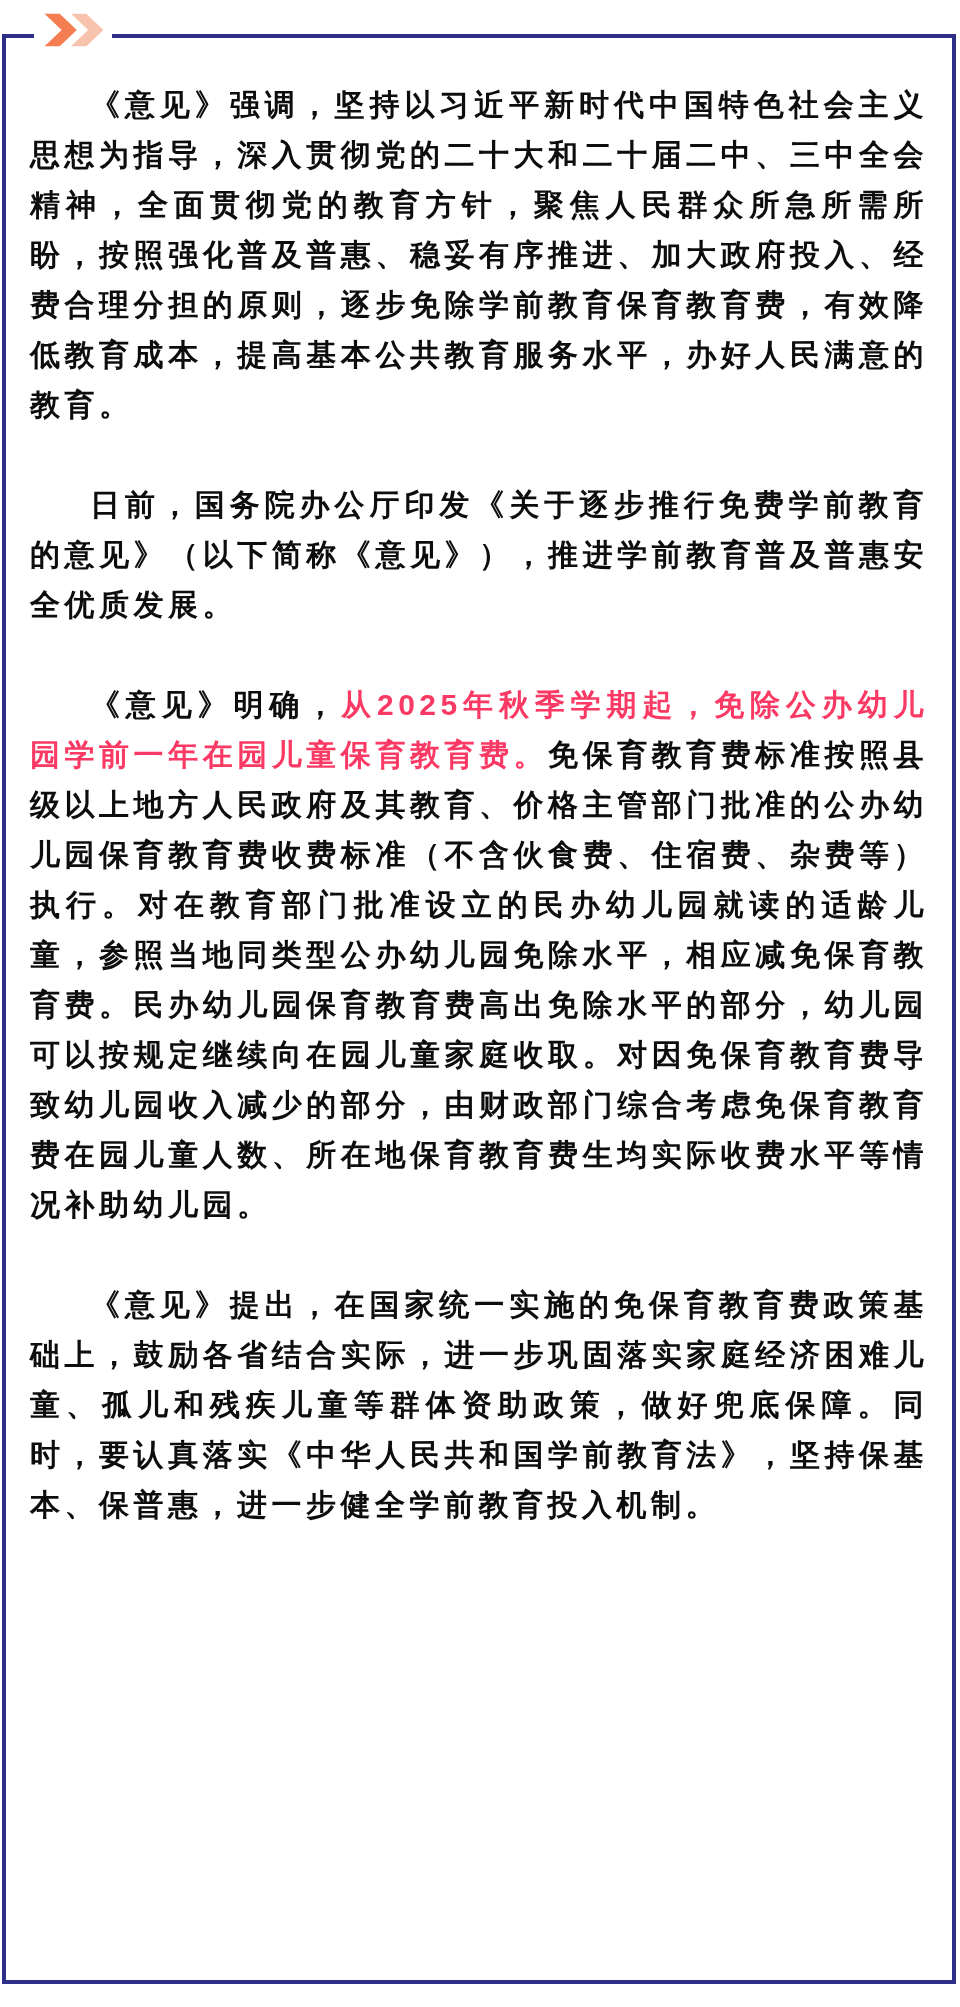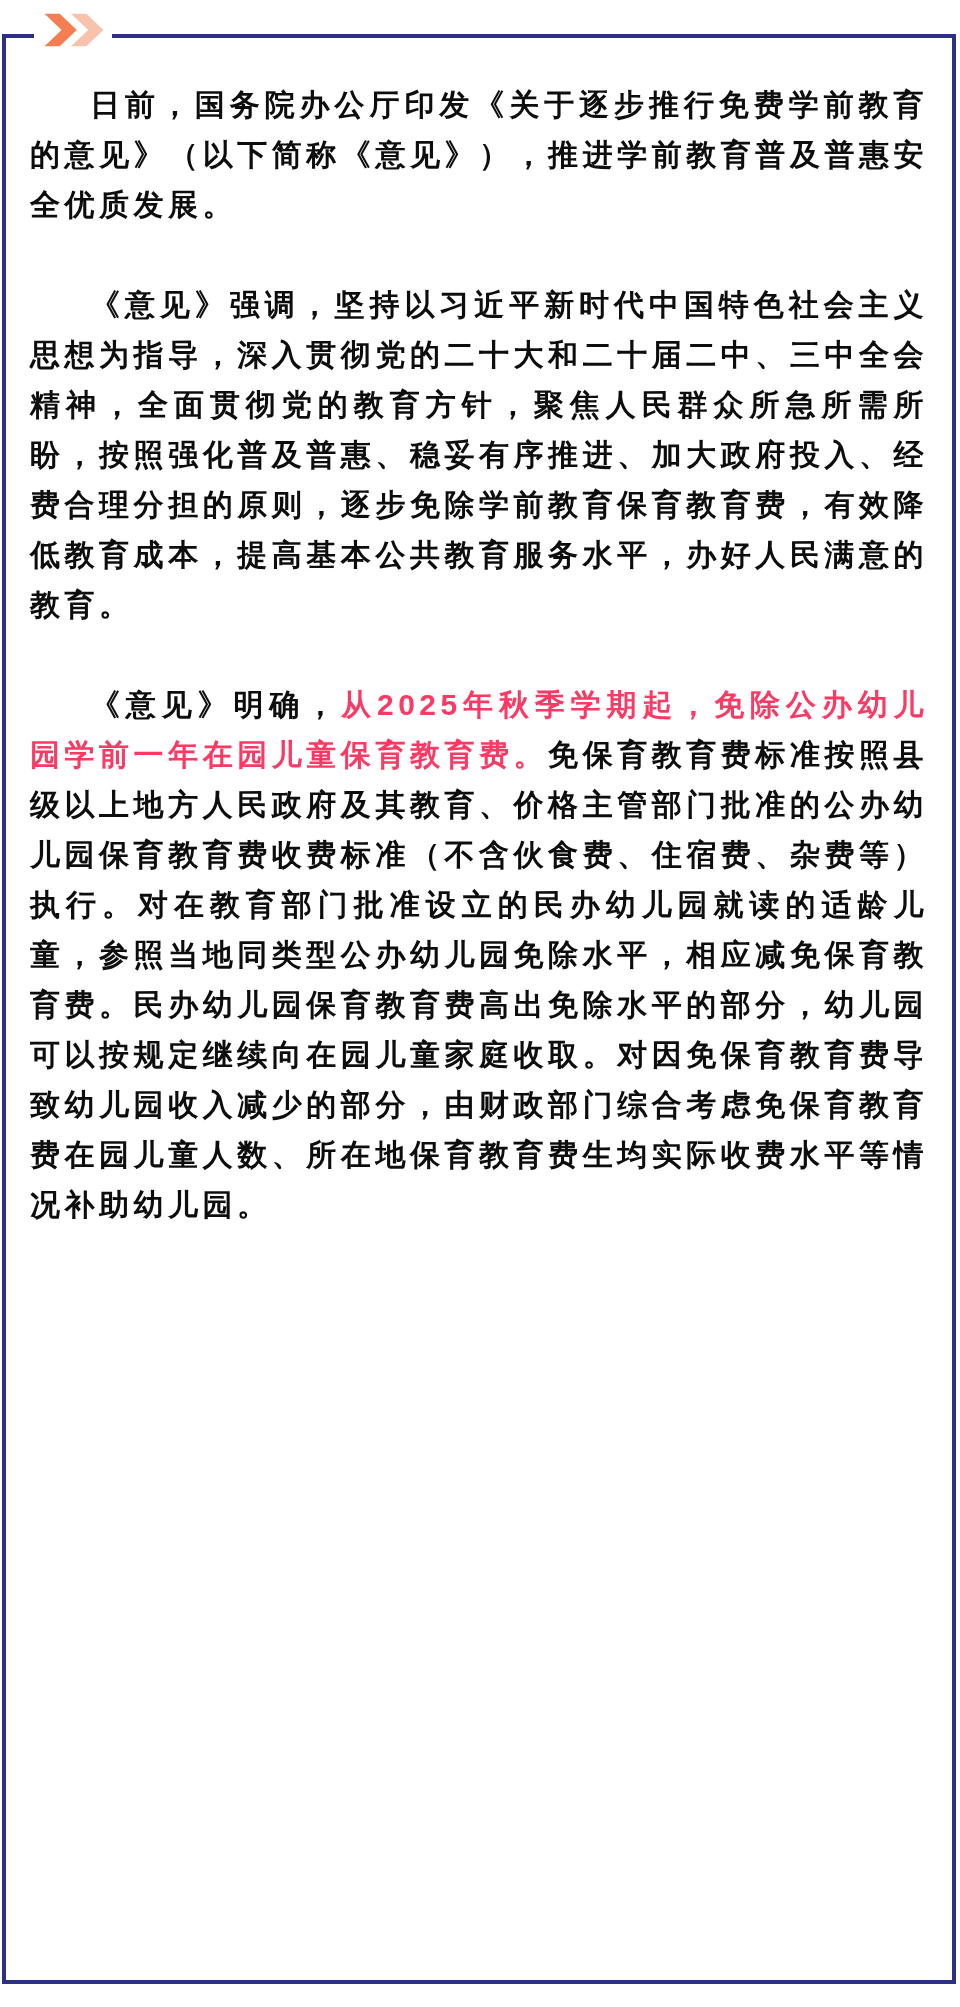--- a/index.html
+++ b/index.html
@@ -61,26 +61,27 @@
   .hl { color: var(--highlight-red); }
 </style>
 </head>
 <body>
 
 <div class="page">
 
   <div class="frame">
     <article class="article">
 
+      <p><span>《意见》强调，坚持以习近平新时代中国特色社会主义思想为指导，深入贯彻党的二十大和二十届二中、三中全会精神，全面贯彻党的教育方针，聚焦人民群众所急所需所盼，按照强化普及普惠、稳妥有序推进、加大政府投入、经费合理分担的原则，逐步免除学前教育保育教育费，有效降低教育成本，提高基本公共教育服务水平，办好人民满意的教育。</span></p>
+
       <p><span>日前，国务院办公厅印发《关于逐步推行免费学前教育的意见》（以下简称《意见》），推进学前教育普及普惠安全优质发展。</span></p>
-
-      <p><span>《意见》强调，坚持以习近平新时代中国特色社会主义思想为指导，深入贯彻党的二十大和二十届二中、三中全会精神，全面贯彻党的教育方针，聚焦人民群众所急所需所盼，按照强化普及普惠、稳妥有序推进、加大政府投入、经费合理分担的原则，逐步免除学前教育保育教育费，有效降低教育成本，提高基本公共教育服务水平，办好人民满意的教育。</span></p>
 
       <p><span>《意见》明确，</span><span class="hl">从2025年秋季学期起，免除公办幼儿园学前一年在园儿童保育教育费。</span><span>免保育教育费标准按照县级以上地方人民政府及其教育、价格主管部门批准的公办幼儿园保育教育费收费标准（不含伙食费、住宿费、杂费等）执行。对在教育部门批准设立的民办幼儿园就读的适龄儿童，参照当地同类型公办幼儿园免除水平，相应减免保育教育费。民办幼儿园保育教育费高出免除水平的部分，幼儿园可以按规定继续向在园儿童家庭收取。对因免保育教育费导致幼儿园收入减少的部分，由财政部门综合考虑免保育教育费在园儿童人数、所在地保育教育费生均实际收费水平等情况补助幼儿园。</span></p>
 
+      <p><span>《意见》提出，在国家统一实施的免保育教育费政策基础上，鼓励各省结合实际，进一步巩固落实家庭经济困难儿童、孤儿和残疾儿童等群体资助政策，做好兜底保障。同时，要认真落实《中华人民共和国学前教育法》，坚持保基本、保普惠，进一步健全学前教育投入机制。</span></p>
 
 
     </article>
   </div>
 
   <div class="chevrons">
     <svg width="62" height="38" viewBox="0 0 64 40" aria-hidden="true">
       <path fill="#f47e51" d="M2,3 L18,3 L36,20 L18,37 L2,37 L20,20 Z"></path>
       <path fill="#f8c3ad" d="M30,3 L46,3 L64,20 L46,37 L30,37 L48,20 Z"></path>
     </svg>

